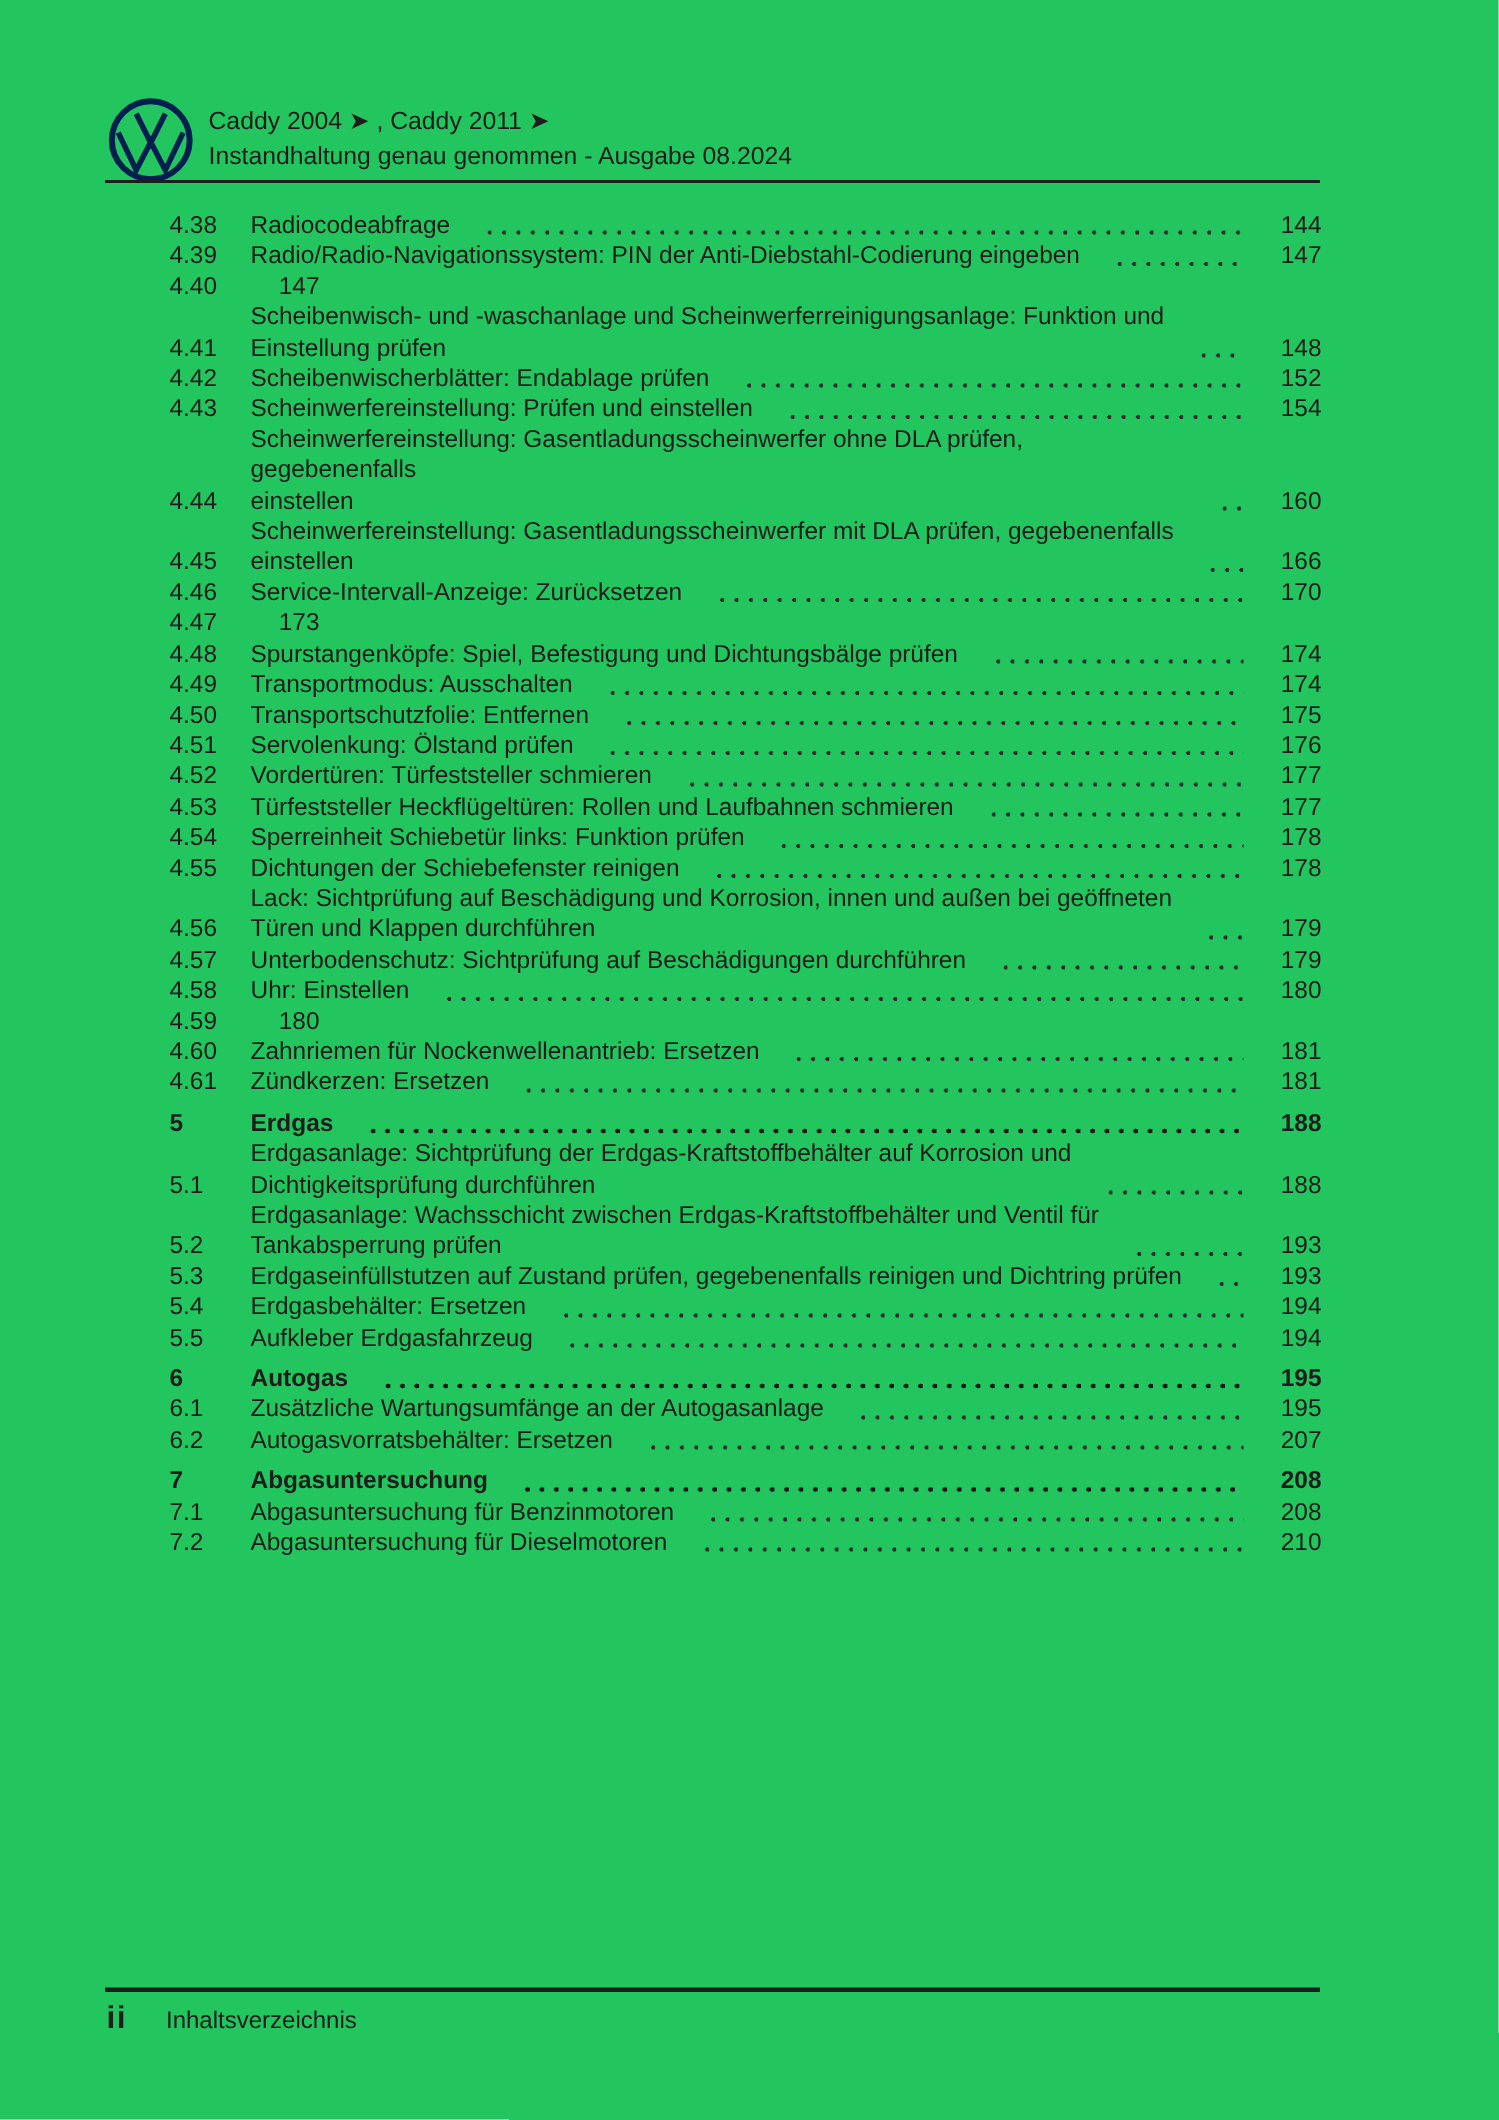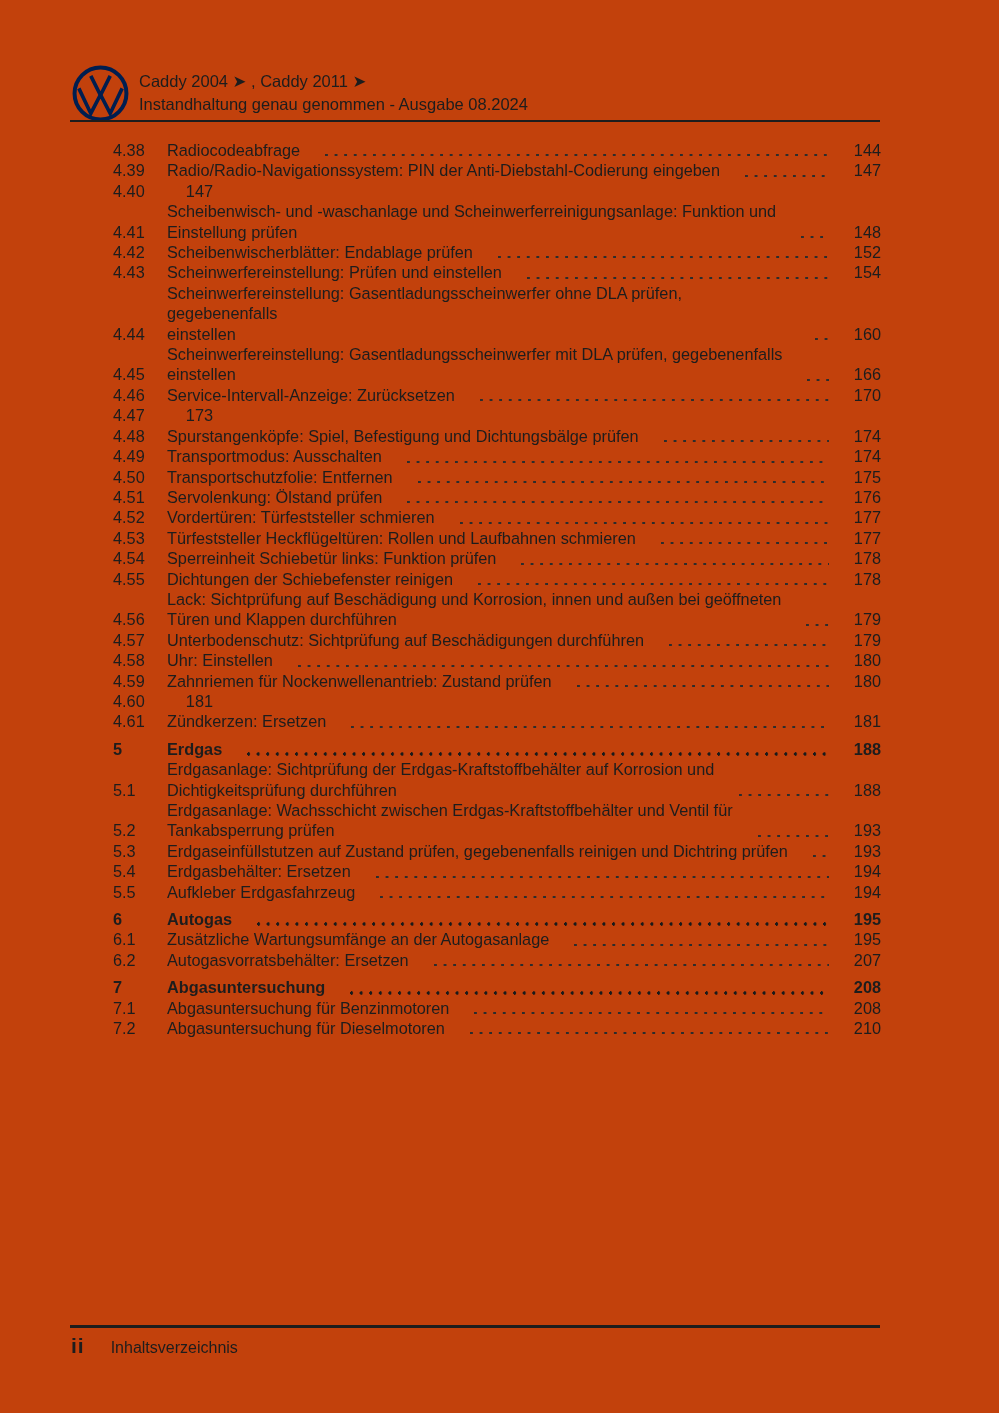--- a/index.html
+++ b/index.html
@@ -1,20 +1,20 @@
 <!DOCTYPE html>
 <html lang="de"><head>
 <meta charset="utf-8">
 <style>
   html,body{margin:0;padding:0;background:#e8e8e8;}
   .page{
     position:relative;
     width:999px;height:1413px;
     margin:0 auto;
-    background:#c2410c;
+    background:#22c55e;
     font-family:"Liberation Sans","DejaVu Sans",sans-serif;
     color:#1d1d1d;
     overflow:hidden;
   }
   
   .header{position:absolute;top:64px;left:72px;right:119px;display:flex;align-items:flex-start;}
   .logo{width:57px;height:57px;flex:0 0 57px;margin-top:1px;}
   .header-text{margin-left:10px;font-size:16.5px;line-height:22.5px;padding-top:6px;}
   .header-rule{position:absolute;top:120px;left:70px;width:810px;height:2px;background:#1d1d1d;}
   
@@ -243,29 +243,29 @@
       <span class="num">4.58</span>
       <span class="mid">
         <span class="title">Uhr: Einstellen</span>
         <span class="leader"></span>
       </span>
       <span class="pagecol">180</span>
     </div>
 
     <div class="toc-row">
       <span class="num">4.59</span>
-      <span class="mid">
-        <span class="title">Zahnriemen für Nockenwellenantrieb: Zustand prüfen</span>
-        <span class="leader"></span>
-      </span>
       <span class="pagecol">180</span>
     </div>
 
     <div class="toc-row">
       <span class="num">4.60</span>
+      <span class="mid">
+        <span class="title">Zahnriemen für Nockenwellenantrieb: Ersetzen</span>
+        <span class="leader"></span>
+      </span>
       <span class="pagecol">181</span>
     </div>
 
     <div class="toc-row">
       <span class="num">4.61</span>
       <span class="mid">
         <span class="title">Zündkerzen: Ersetzen</span>
         <span class="leader"></span>
       </span>
       <span class="pagecol">181</span>

